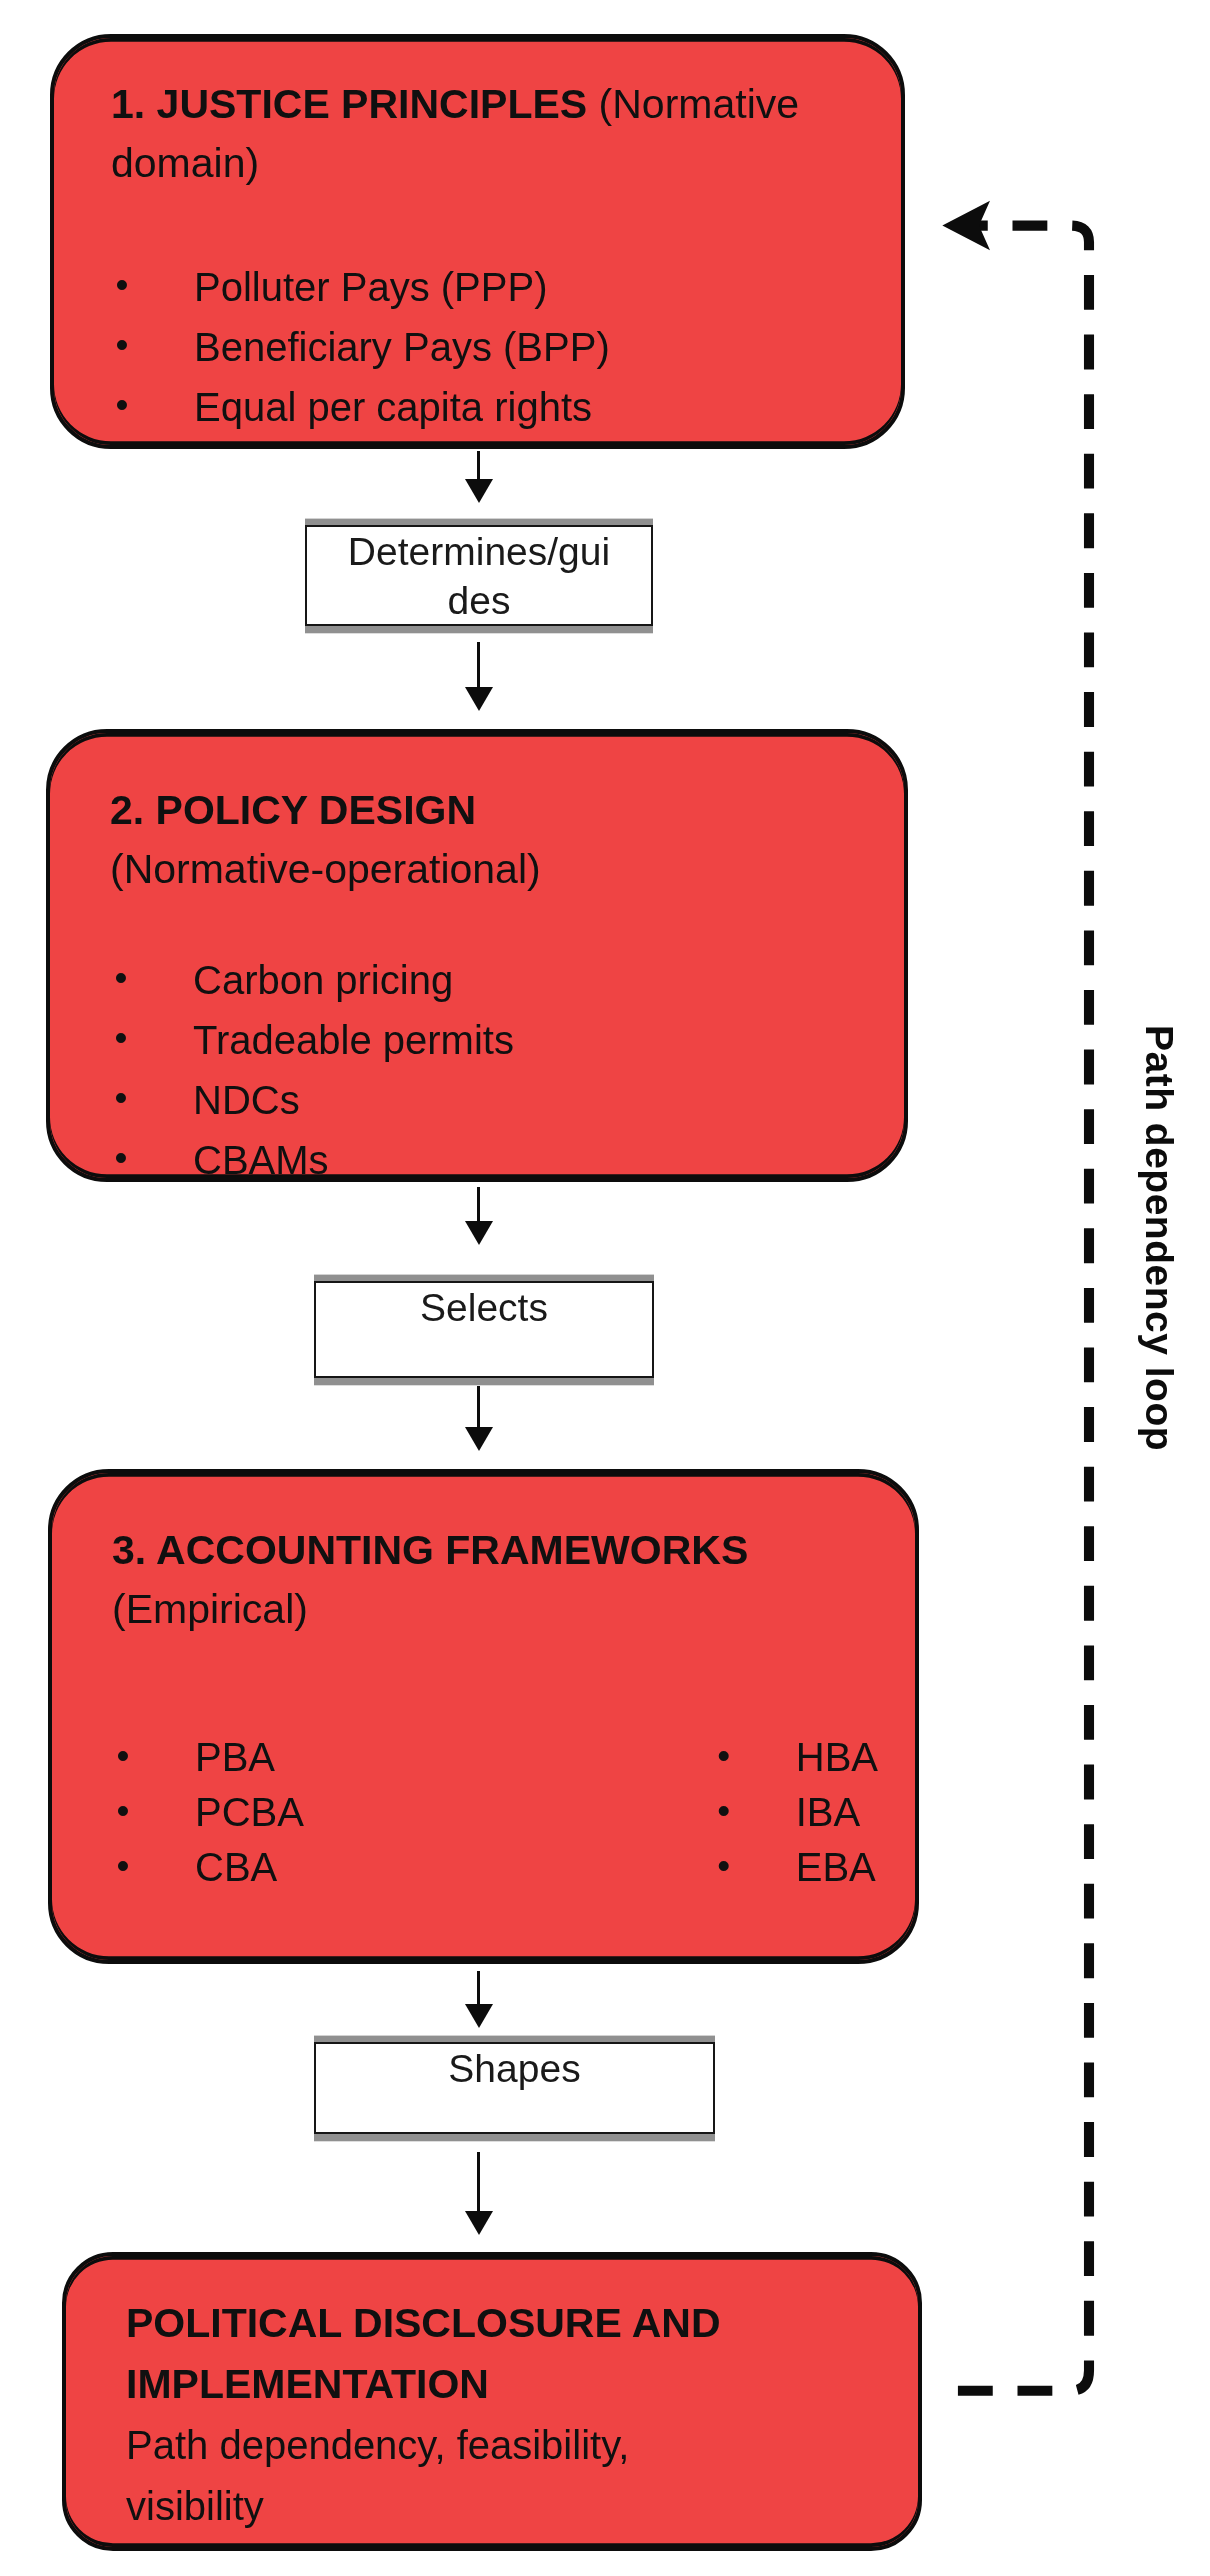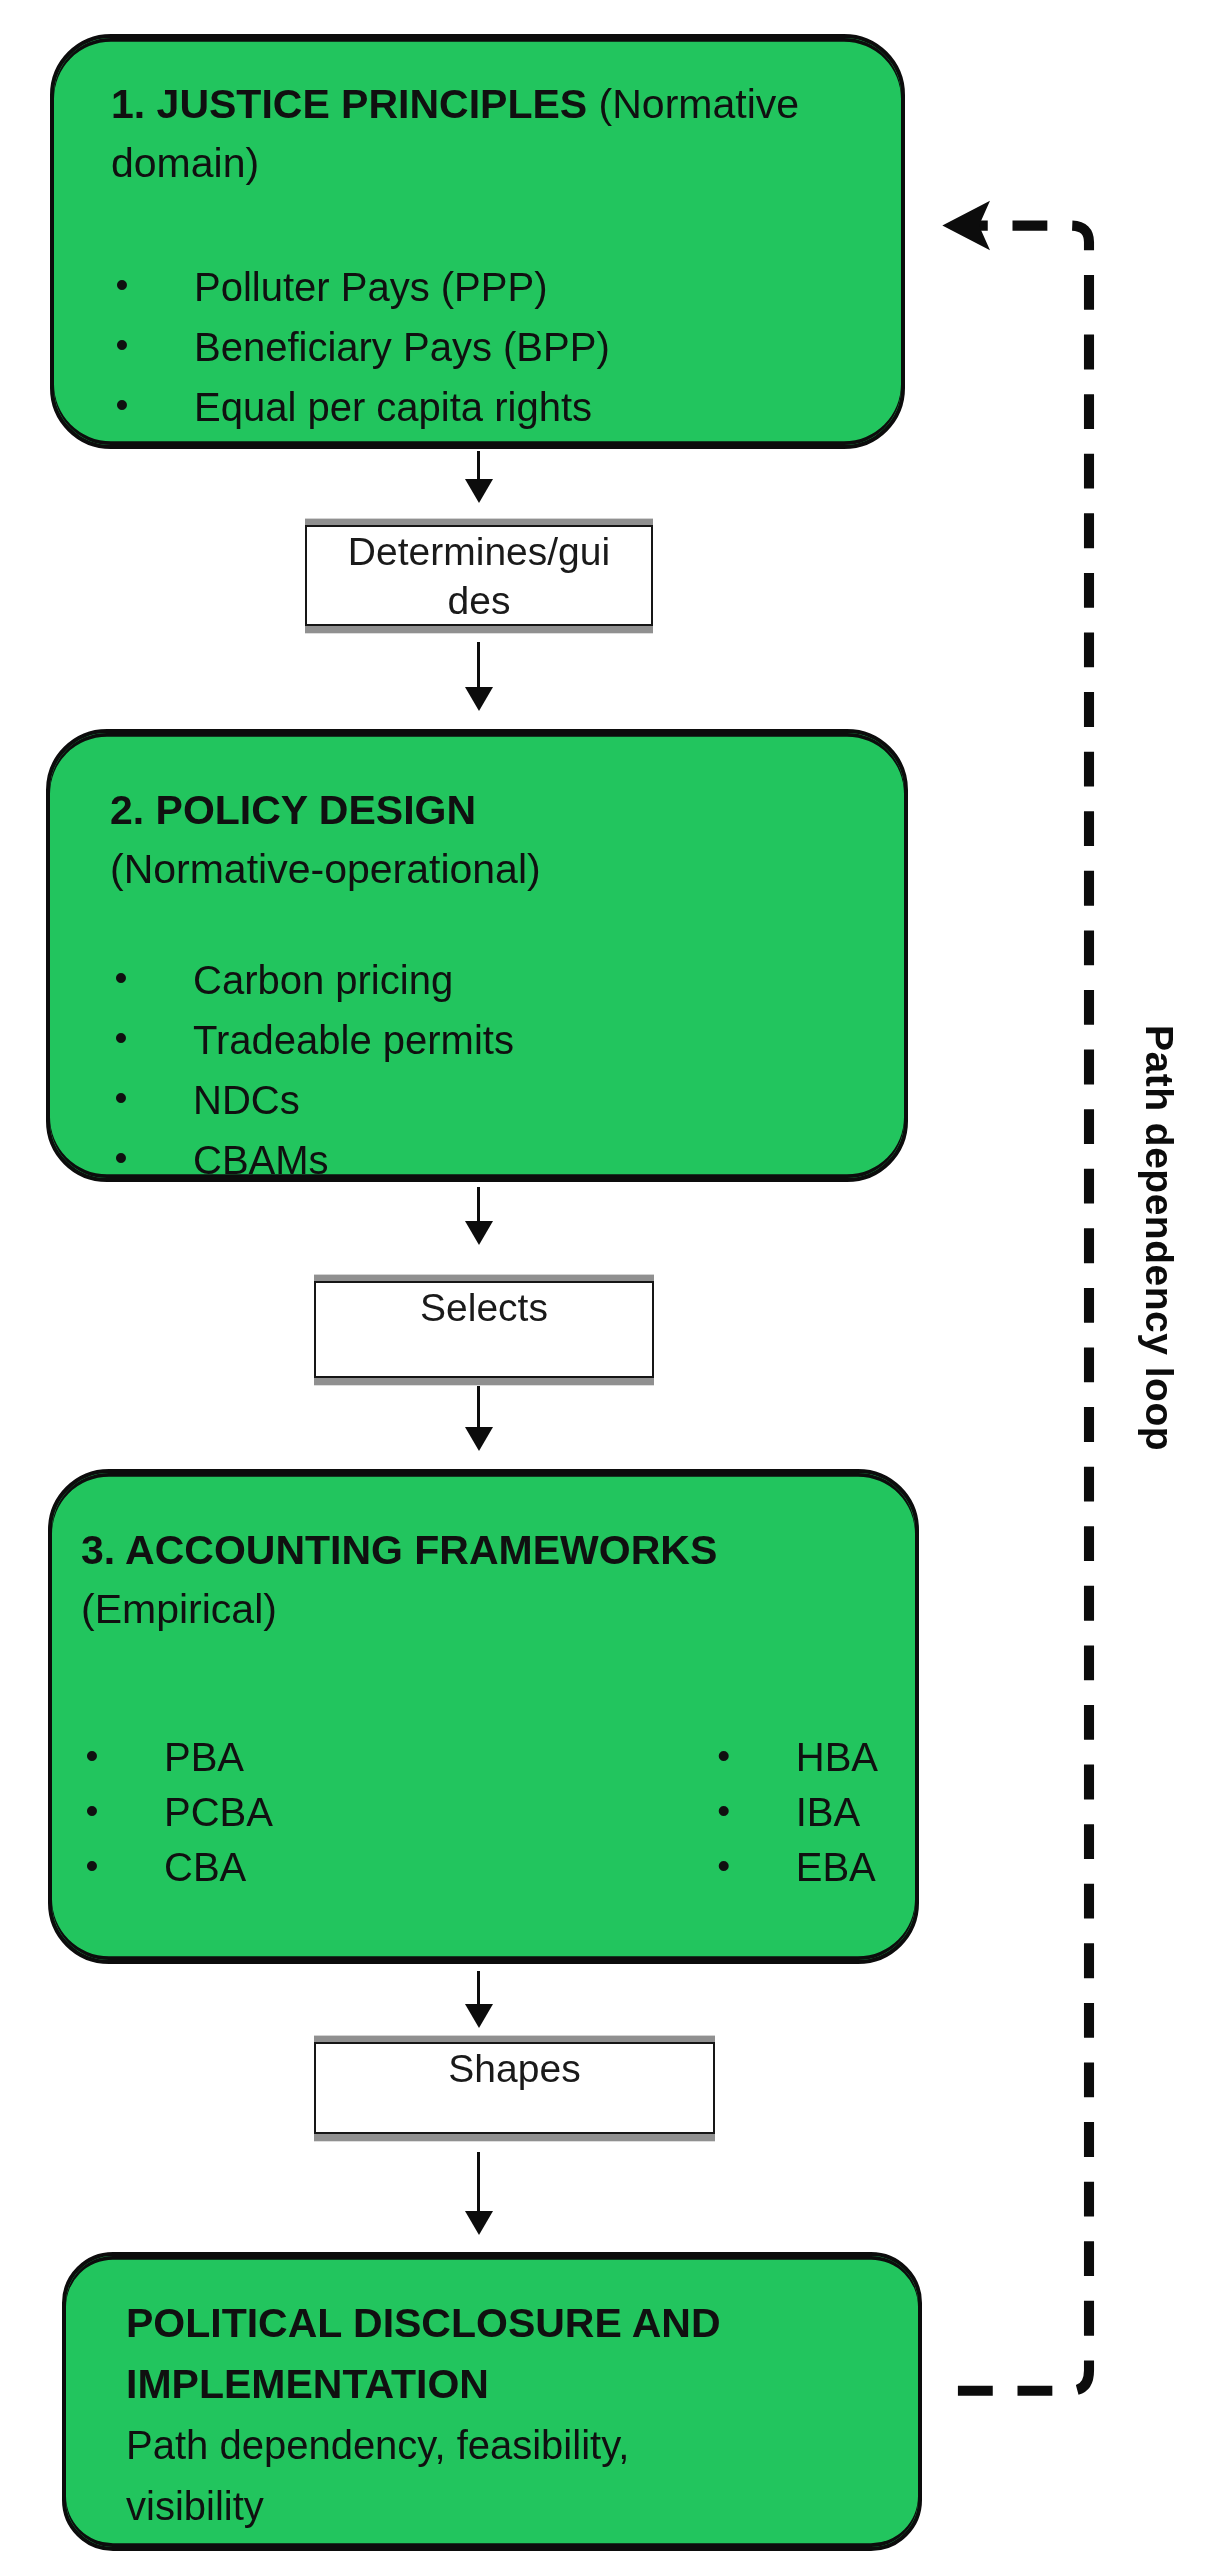--- a/index.html
+++ b/index.html
@@ -2,33 +2,33 @@
 <html style="font-size:14.7px"><head>
 <meta charset="utf-8">
 <style>
   html,body{margin:0;padding:0;background:#ffffff;}
   .canvas{
     position:relative;width:1210px;height:2576px;background:#ffffff;
     font-family:"Liberation Sans",sans-serif;color:#101010;overflow:hidden;
   }
   
   .bigbox{
-    position:absolute;background:#22c55e;border:4.6px solid #0c0c0c;border-radius:61px;
+    position:absolute;background:#ef4444;border:4.6px solid #0c0c0c;border-radius:61px;
     box-shadow:inset 0 3.7px 0 #0c0c0c, inset 0 -3.7px 0 #0c0c0c;box-sizing:border-box;
   }
   .head{font-size:41px;line-height:59px;}
   .b{font-weight:700;}
   .bullets{list-style:none;margin:0;padding:0;}
   .bullets li{position:relative;font-size:40px;line-height:60px;padding-left:83px;}
   .bullets li::before{content:"\2022";position:absolute;left:4.6px;top:-1.8px;font-size:37px;}
   #box-justice{left:50px;top:34px;width:855px;height:415px;padding:37px 41px 0 57px;}
   #box-justice .bullets{margin-top:64px;}
   #box-policy{left:46px;top:729px;width:862px;height:453px;padding:48px 37px 0 60px;}
   #box-policy .bullets{margin-top:51px;}
-  #box-accounting{left:48px;top:1469px;width:871px;height:495px;padding:48px 37px 0 29px;}
+  #box-accounting{left:48px;top:1469px;width:871px;height:495px;padding:48px 37px 0 60px;}
   #box-accounting .cols{display:flex;margin-top:91px;justify-content:space-between;}
   #box-accounting .colL{width:390px;}
   #box-accounting .bullets li{line-height:55px;}
   #box-political{left:62px;top:2252px;width:860px;height:299px;padding:37px 37px 0 60px;border-radius:51px;}
   #box-political .head{line-height:61px;}
   .bodyline{font-size:40px;line-height:61px;}
   
   .conn{
     position:absolute;background:#ffffff;border:2.8px solid #161616;box-sizing:border-box;
     box-shadow:0 -6.4px 0 #909090, 0 7.3px 0 #909090;

